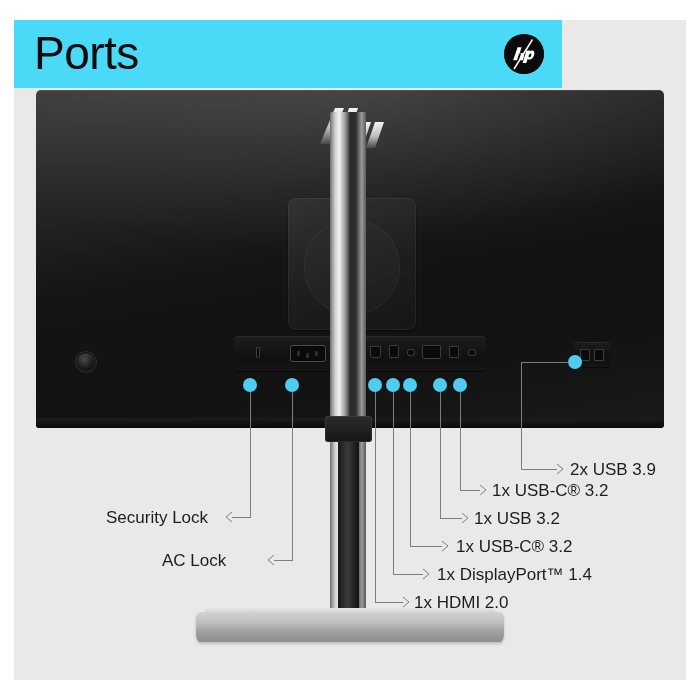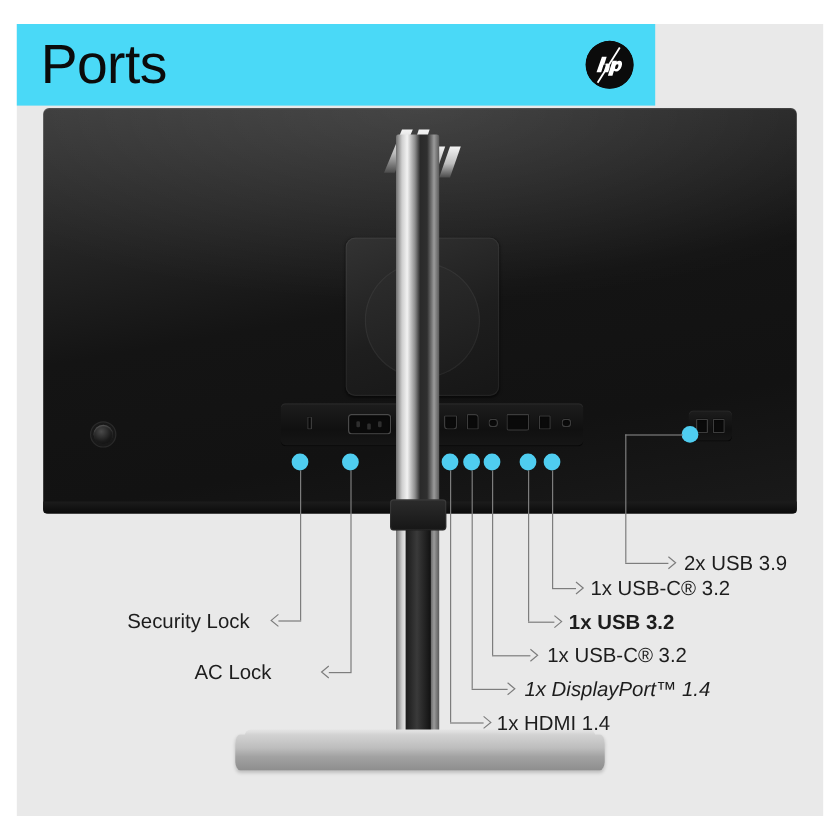--- a/index.html
+++ b/index.html
@@ -14,20 +14,21 @@
   
   .panel{
     position:absolute;left:14px;top:20px;width:672px;height:660px;
     background:#e9e9e9;
   }
 
   
   .header{
     position:absolute;left:14px;top:20px;width:532px;height:68px;
     background:#4ad9f7;
+    padding-left:16px;
   }
   .header-title{
     position:absolute;left:20px;top:50%;transform:translateY(-52%);
     font-size:46px;letter-spacing:-0.5px;color:#0b0b0b;
     font-weight:400;line-height:1;white-space:nowrap;
   }
   .hp-badge{
     position:absolute;right:18px;top:50%;transform:translateY(-50%);
     width:40px;height:40px;border-radius:50%;background:#0b0b0b;
     overflow:hidden;
@@ -286,25 +287,25 @@
     <polyline points="2,2 8,7 2,12" fill="none" stroke="#7d7d7d" stroke-width="1"></polyline>
   </svg>
   <svg class="arrow" style="left:555px;top:462px;" width="14" height="14">
     <polyline points="2,2 8,7 2,12" fill="none" stroke="#7d7d7d" stroke-width="1"></polyline>
   </svg>
 
   <div class="lbl" style="left:106px;top:509px;">Security Lock</div>
 
   <div class="lbl" style="left:162px;top:552px;">AC Lock</div>
 
-  <div class="lbl" style="left:414px;top:594px;">1x HDMI 1.4</div>
-
-  <div class="lbl" style="left:437px;top:566px;font-style:italic;">1x DisplayPort™ 1.4</div>
+  <div class="lbl" style="left:414px;top:594px;">1x HDMI 2.0</div>
+
+  <div class="lbl" style="left:437px;top:566px;">1x DisplayPort™ 1.4</div>
 
   <div class="lbl" style="left:456px;top:538px;">1x USB-C® 3.2</div>
 
-  <div class="lbl" style="left:474px;top:510px;font-weight:bold;">1x USB 3.2</div>
+  <div class="lbl" style="left:474px;top:510px;">1x USB 3.2</div>
 
   <div class="lbl" style="left:492px;top:482px;">1x USB-C® 3.2</div>
 
   <div class="lbl" style="left:570px;top:461px;">2x USB 3.9</div>
 
 </div>
 
 </body></html>

